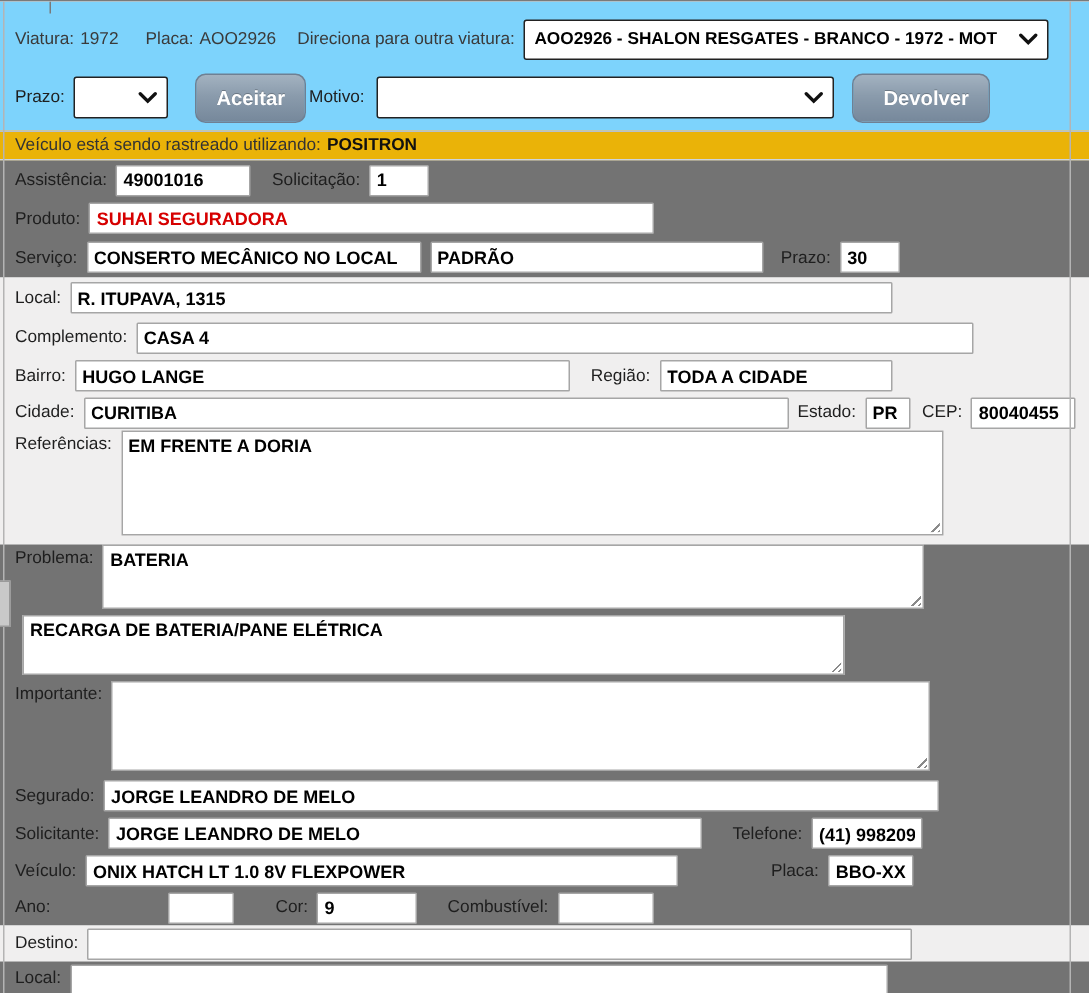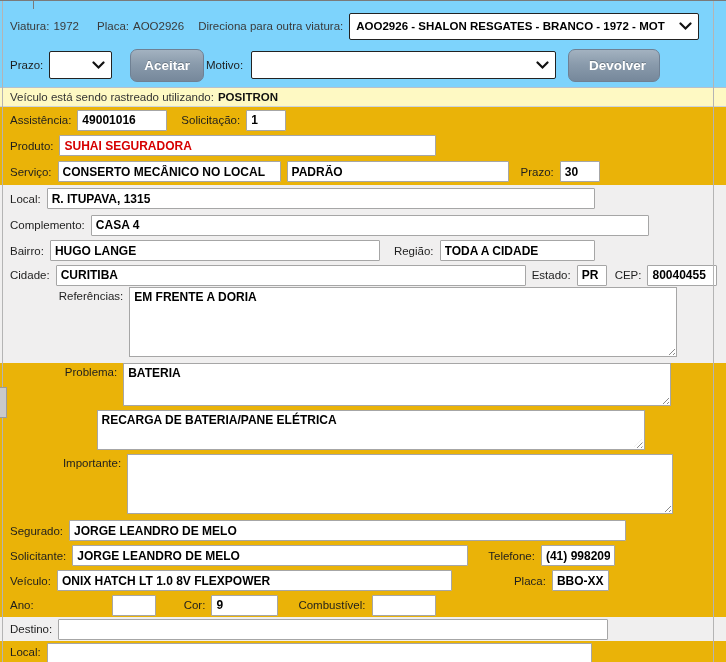--- a/index.html
+++ b/index.html
@@ -8,29 +8,29 @@
   #app { position:relative; width:726px; height:662px; overflow:hidden; border-top:1px solid #7a7a7a; background:#fff; }
 
   
   .left-line  { position:absolute; left:2px; top:0; width:1px; height:662px; background:#b4b4b4; z-index:5; }
   .right-line { position:absolute; left:713px; top:0; width:1px; height:662px; background:#b4b4b4; z-index:5; }
   .top-tick   { position:absolute; left:33px; top:0; width:1px; height:8px; background:#7a7a7a; z-index:6; }
   .splitter-grip { position:absolute; left:0; top:386px; width:7px; height:31px; background:#c9c9c9; border:1px solid #9a9a9a; border-left:none; z-index:6; }
 
   
   .header { height:86px; background:#7dd3fc; padding-top:10px; }
-  .track-bar { height:20px; background:#fef9c3; border-top:1px solid #b7c0cc; border-bottom:1px solid #ccd4dd;
+  .track-bar { height:20px; background:#eab308; border-top:1px solid #b7c0cc; border-bottom:1px solid #ccd4dd;
                display:flex; align-items:center; padding-left:10px; color:#333; }
   .track-bar b { color:#111; margin-left:4px; }
-  .band-white { background:#eab308; }
+  .band-white { background:#737373; }
   .band-grey  { background:#f0efef; }
 
   
   .row { display:flex; align-items:center; padding-left:10px; }
-  .row.top { align-items:flex-start;justify-content:center; }
+  .row.top { align-items:flex-start; }
   .row.top label { margin-top:3px; }
   label { white-space:nowrap; margin-right:6px; color:#1e1e1e; }
   .h26{height:26px} .h25{height:25px} .h27{height:27px} .h24{height:24px}
   .h47{height:47px} .h44{height:44px} .h64{height:64px} .h76{height:76px} .h22{height:22px}
 
   
   .inp { border:1px solid #a6a6a6; background:#fff; height:21px; padding:1px 4px;
          font-family:inherit; font-size:12px; font-weight:600; color:#000; border-radius:1px; }
   .inp.red { color:#d60000; }
   .ta-wrap { position:relative; display:inline-block; }

